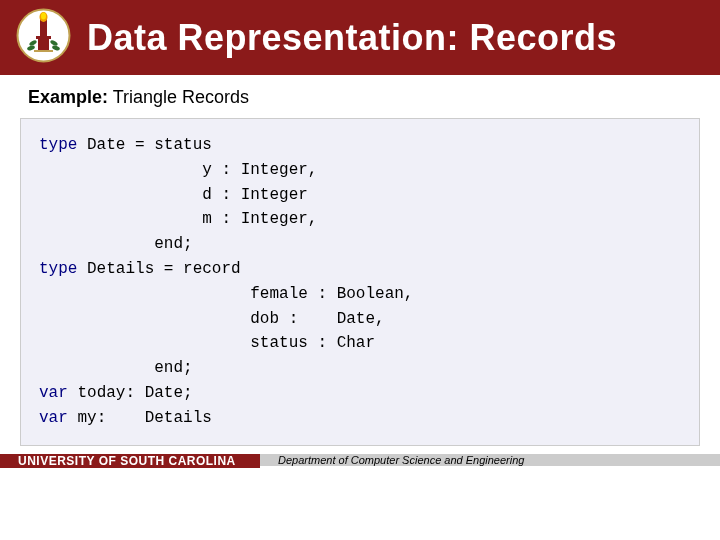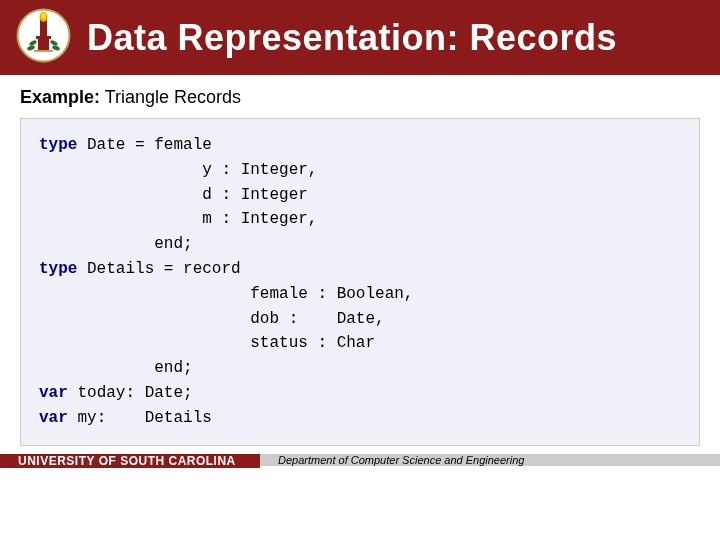--- a/index.html
+++ b/index.html
@@ -56,39 +56,40 @@
       padding: 12px 20px 8px 20px;
       display: flex;
       flex-direction: column;
     }
 
     .example-label {
       font-size: 18px;
       font-family: Arial, sans-serif;
       margin-bottom: 10px;
       color: #000000;
+      margin-left: 8px;
     }
 
     .example-label .example-bold {
       font-weight: bold;
     }
 
     .code-box {
       border: 1px solid #cccccc;
       background: #f0f0f8;
       padding: 14px 18px;
       flex: 1;
       font-family: 'Courier New', Courier, monospace;
       font-size: 16px;
       line-height: 1.55;
       color: #000000;
     }
 
     .code-keyword {
-      font-weight: bold;
+      font-weight: normal;
       color: #000080;
     }
 
     .footer {
       display: flex;
       height: 38px;
       align-items: flex-start;
     }
 
     .footer-left {
@@ -148,21 +149,21 @@
 
   <div class="main-content">
 
     <div class="example-label">
       <span class="example-bold">Example:</span><span> Triangle Records</span>
     </div>
 
     <div class="code-box">
       <div>
         <span class="code-keyword">type</span>
-        <span> Date = female</span>
+        <span> Date = status</span>
       </div>
       <div>
         <span>&nbsp;&nbsp;&nbsp;&nbsp;&nbsp;&nbsp;&nbsp;&nbsp;&nbsp;&nbsp;&nbsp;&nbsp;&nbsp;&nbsp;&nbsp;&nbsp;&nbsp;y : Integer,</span>
       </div>
       <div>
         <span>&nbsp;&nbsp;&nbsp;&nbsp;&nbsp;&nbsp;&nbsp;&nbsp;&nbsp;&nbsp;&nbsp;&nbsp;&nbsp;&nbsp;&nbsp;&nbsp;&nbsp;d : Integer</span>
       </div>
       <div>
         <span>&nbsp;&nbsp;&nbsp;&nbsp;&nbsp;&nbsp;&nbsp;&nbsp;&nbsp;&nbsp;&nbsp;&nbsp;&nbsp;&nbsp;&nbsp;&nbsp;&nbsp;m : Integer,</span>
       </div>

